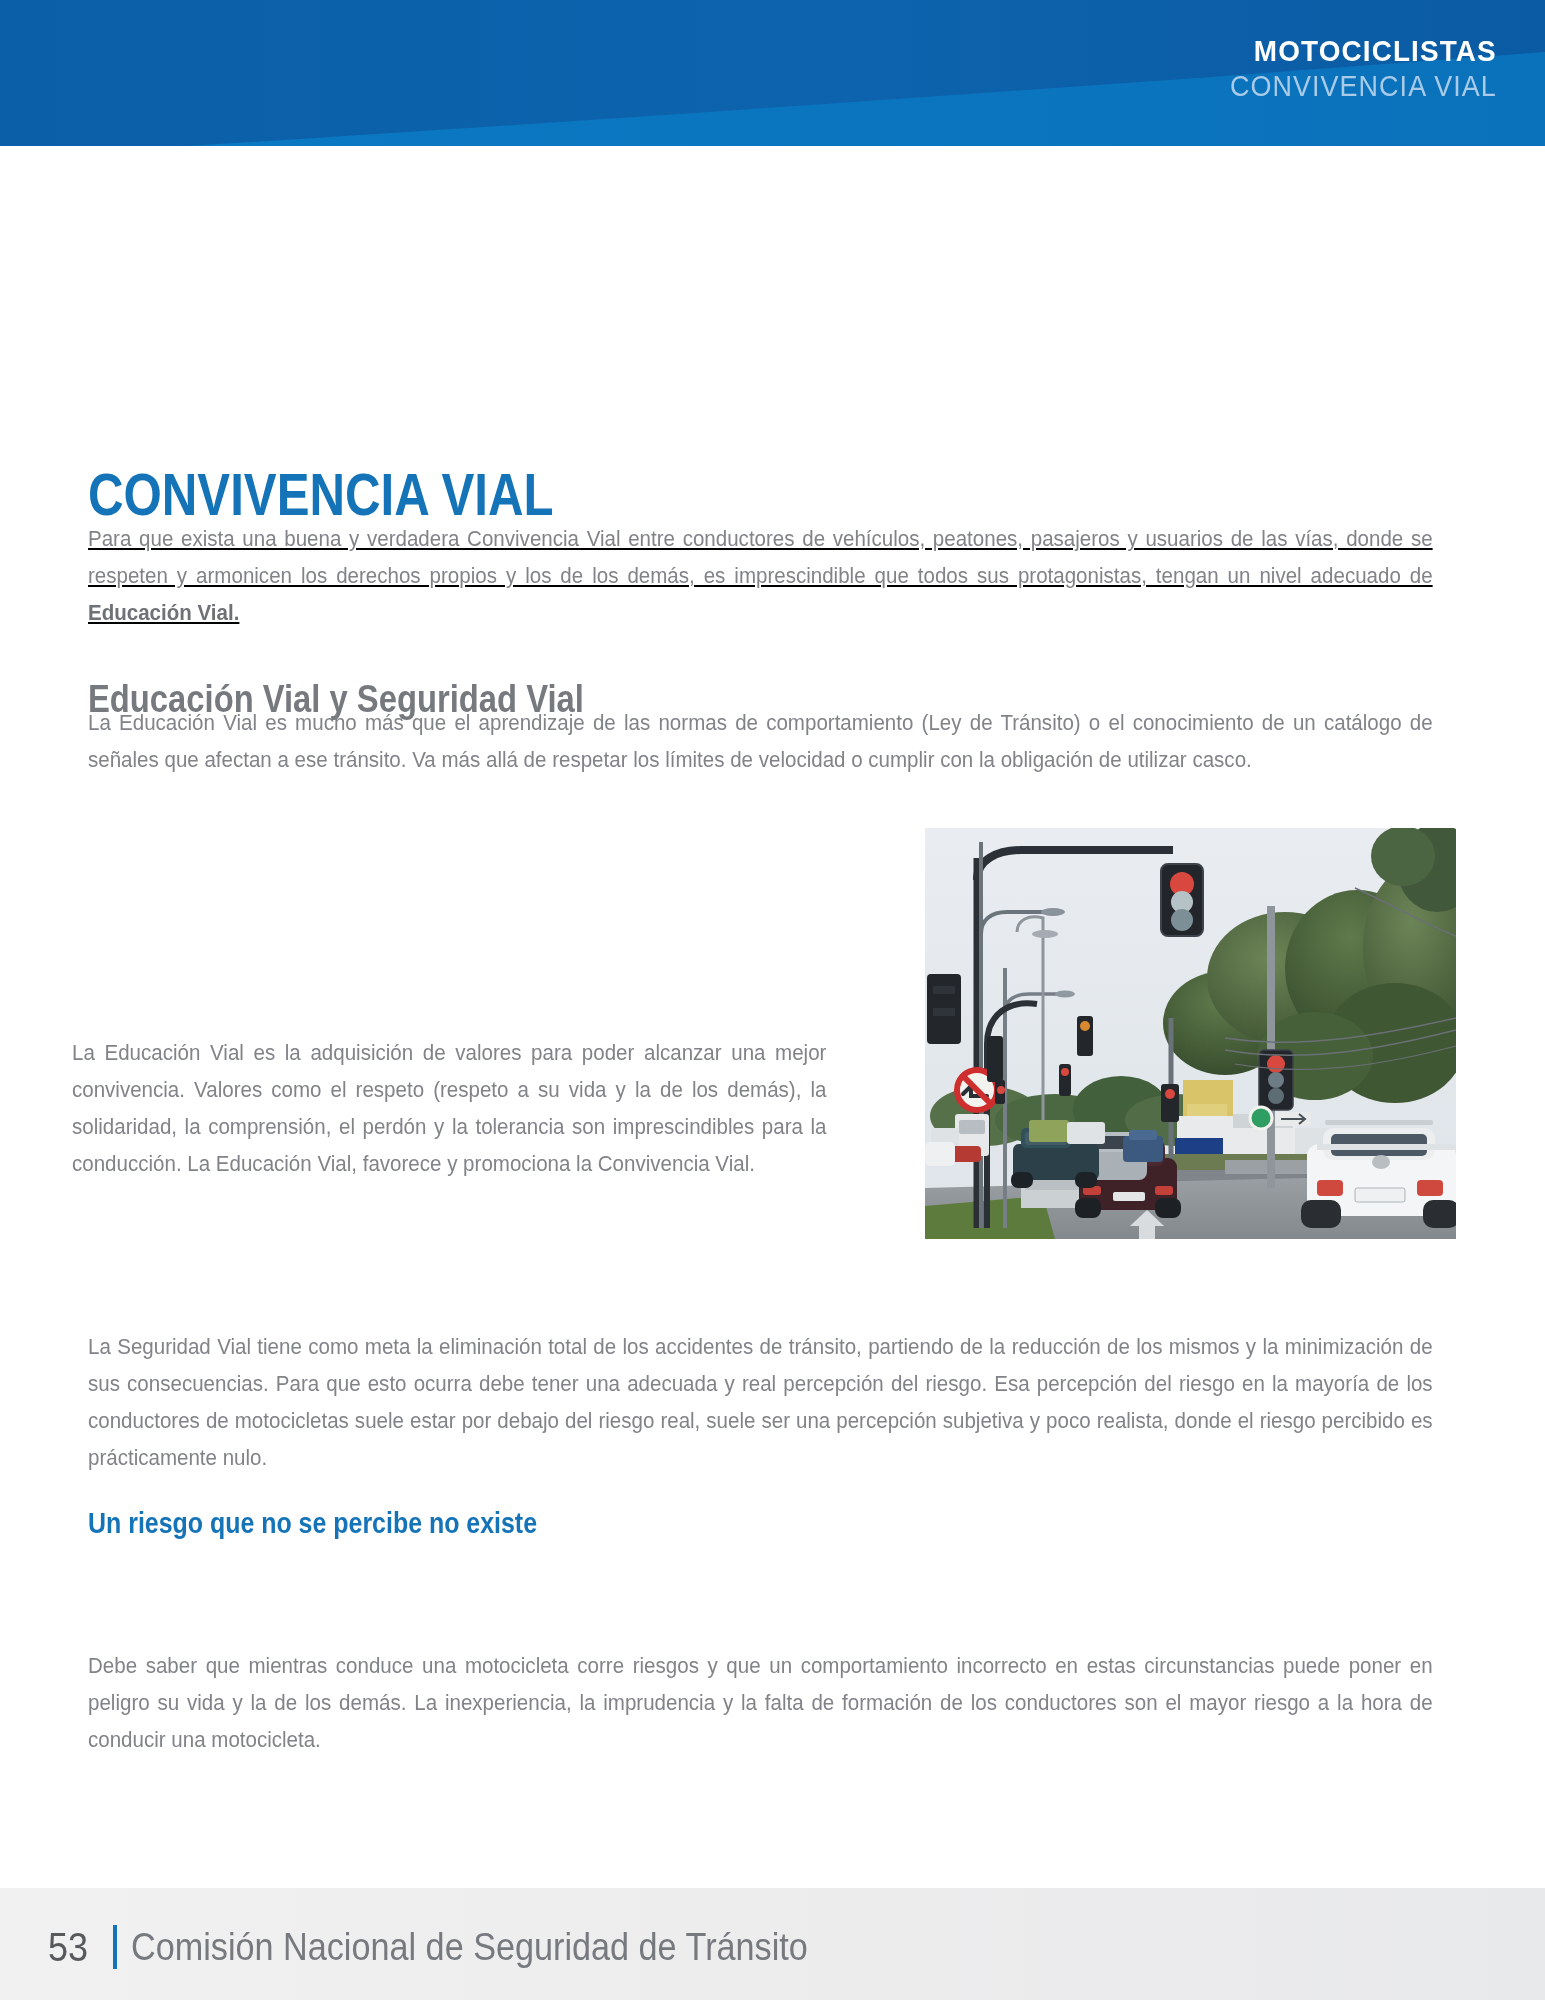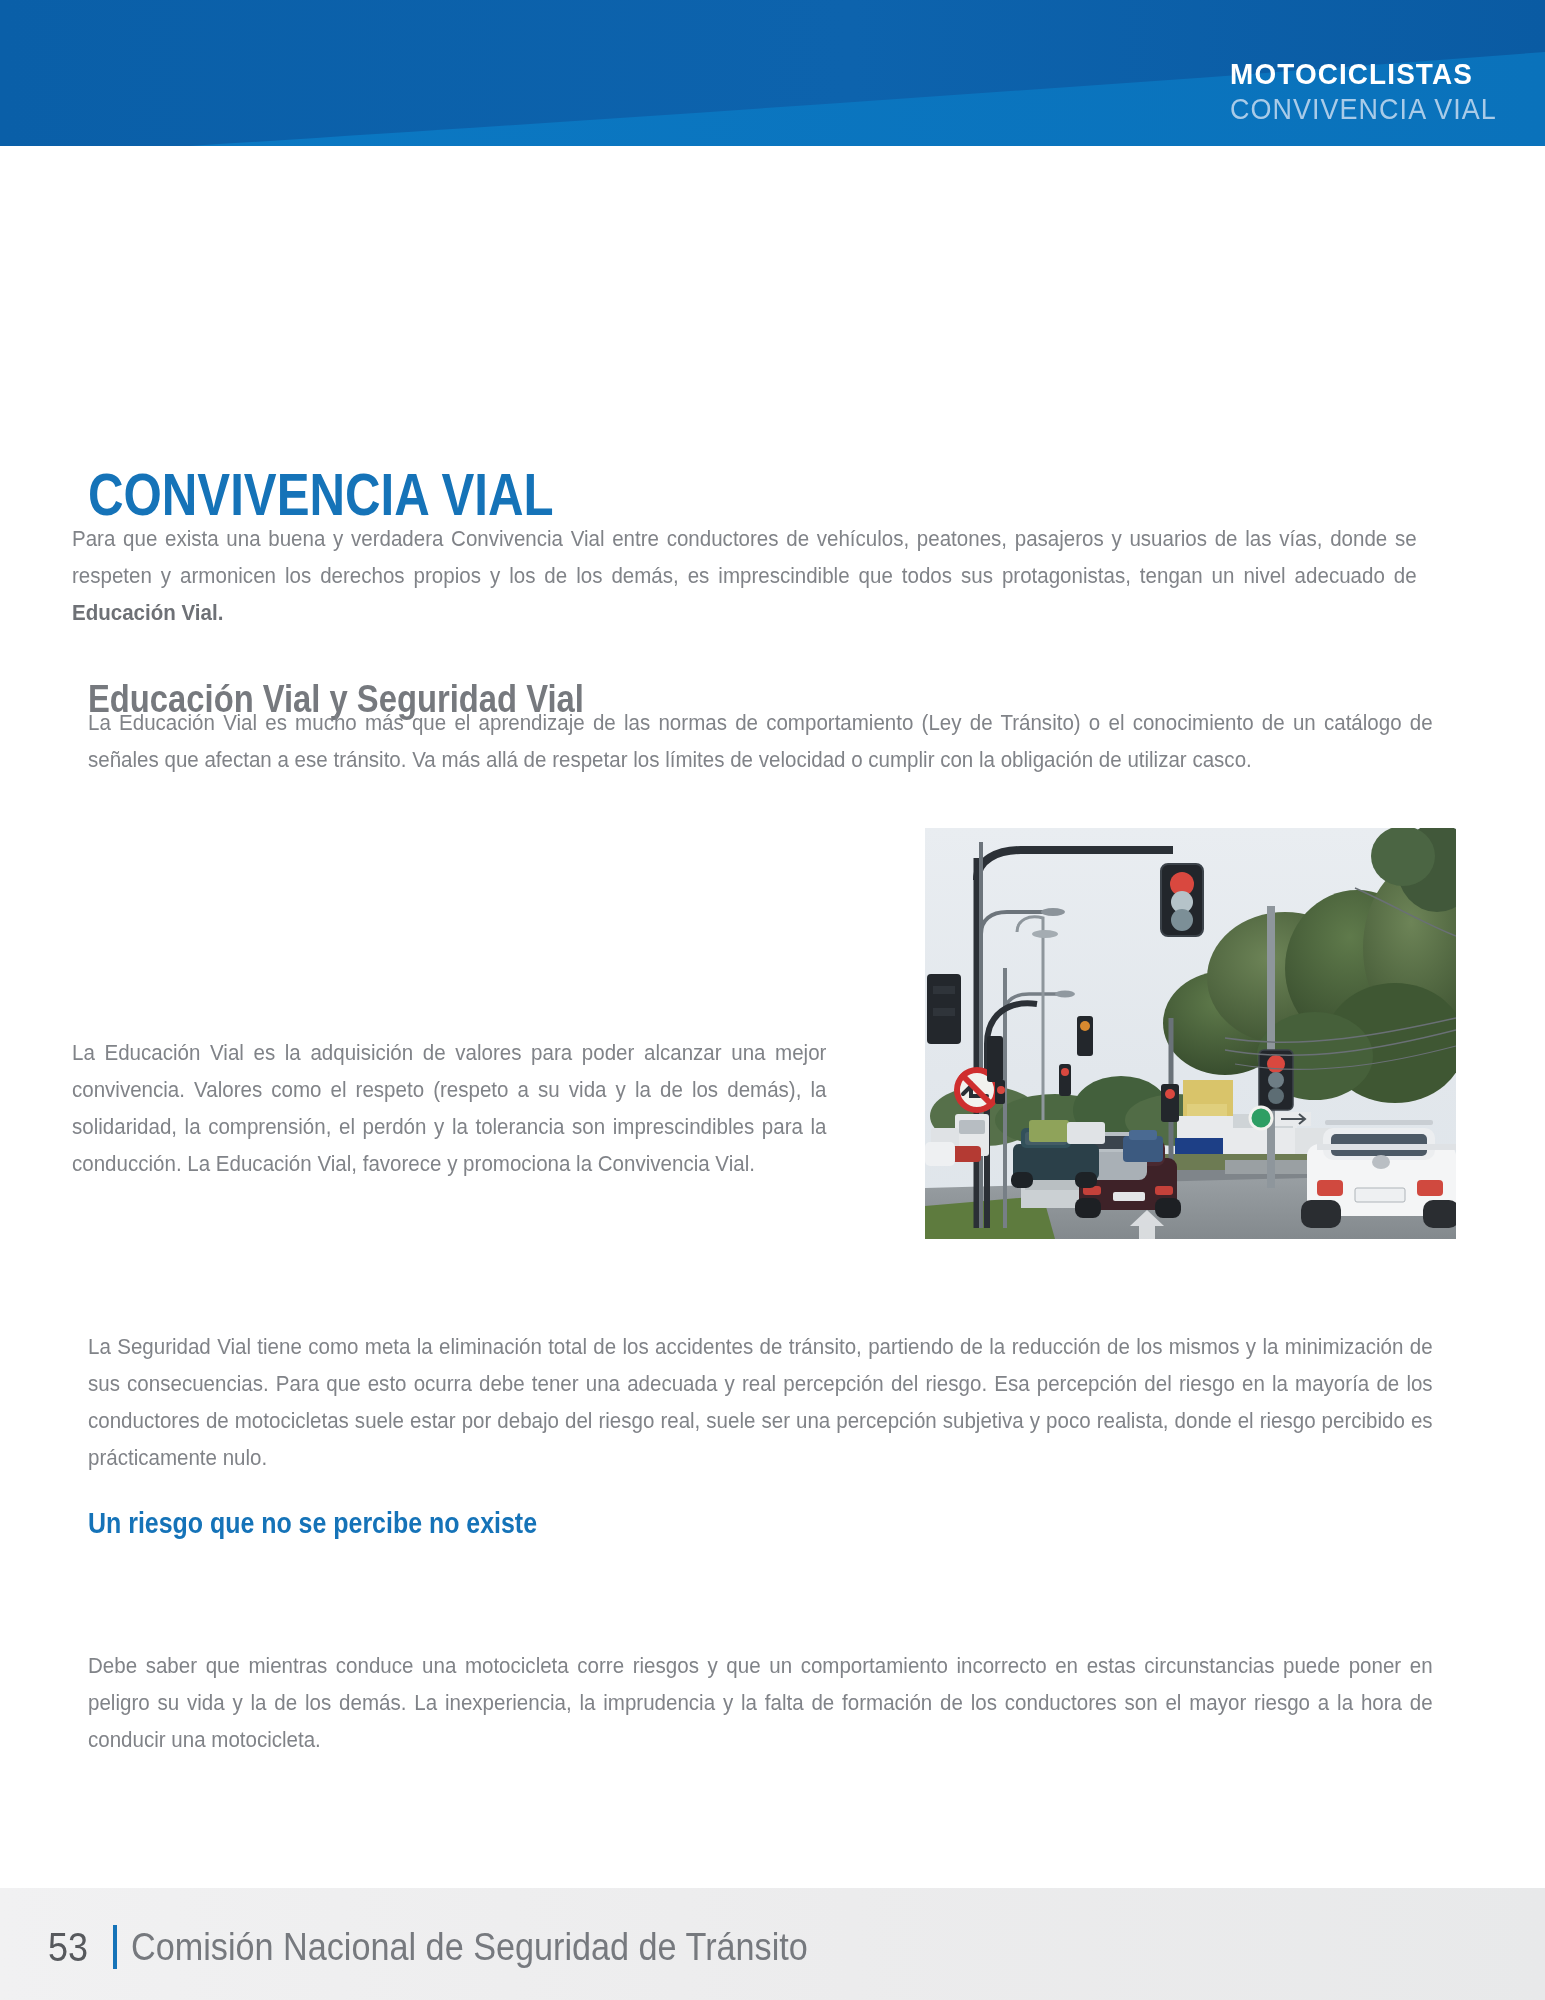--- a/index.html
+++ b/index.html
@@ -27,22 +27,22 @@
   .header-wedge {
     position: absolute;
     top: 0; left: 0;
     width: 1545px;
     height: 146px;
   }
   .header-titles {
     position: absolute;
     right: 48px;
     top: 36px;
+    text-align: right;
     line-height: 1;
-    margin-top: 23px;
   }
   .header-title-main {
     font-family: "Liberation Sans", sans-serif;
     font-weight: bold;
     font-size: 30px;
     letter-spacing: 1.2px;
     color: #ffffff;
     display: block;
     transform: scaleX(0.93);
     transform-origin: right center;
@@ -83,23 +83,24 @@
     transform: scaleX(0.955);
     transform-origin: left top;
   }
   .body-text b {
     color: #6e7176;
     font-weight: bold;
   }
 
   .para-intro {
     position: absolute;
-    left: 72px;
+    left: 88px;
     top: 521px;
     width: 1408px;
+    text-decoration: underline;
   }
 
   .heading-gray {
     position: absolute;
     left: 88px;
     top: 645px;
     font-family: "Liberation Sans", sans-serif;
     font-weight: bold;
     font-size: 39px;
     line-height: 1.12;

